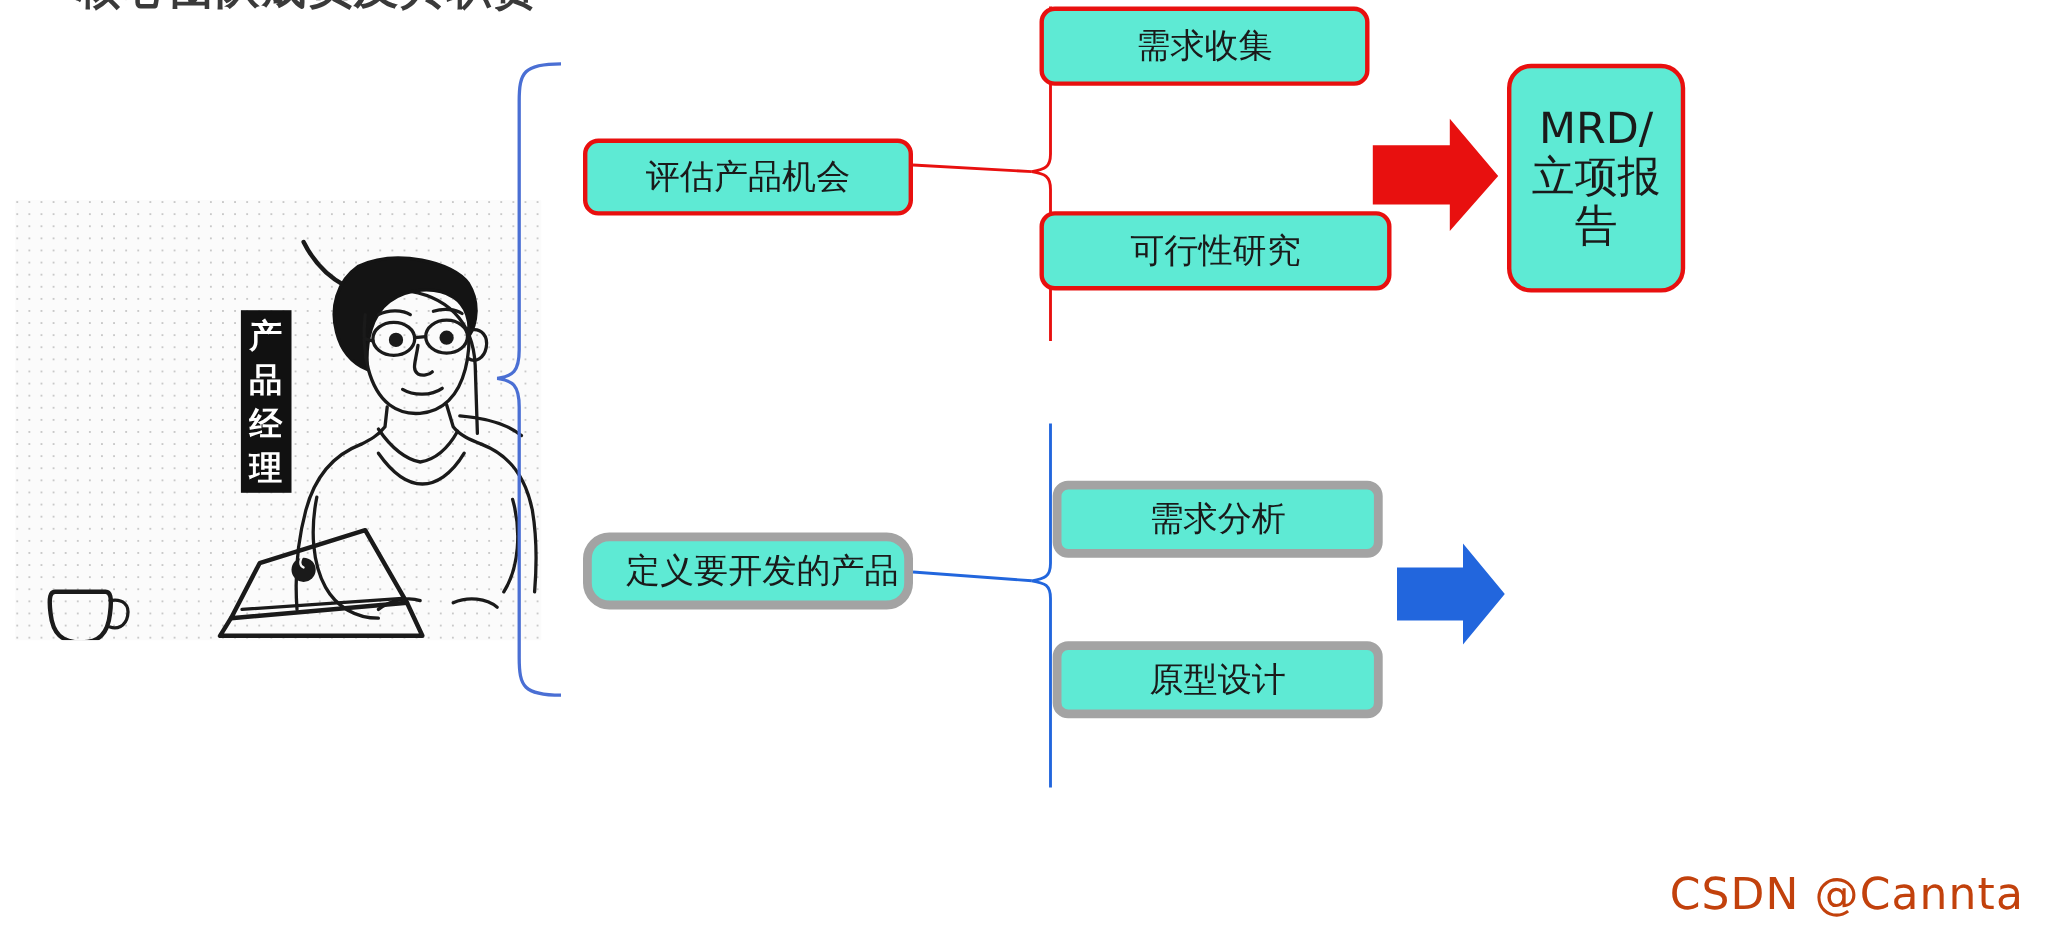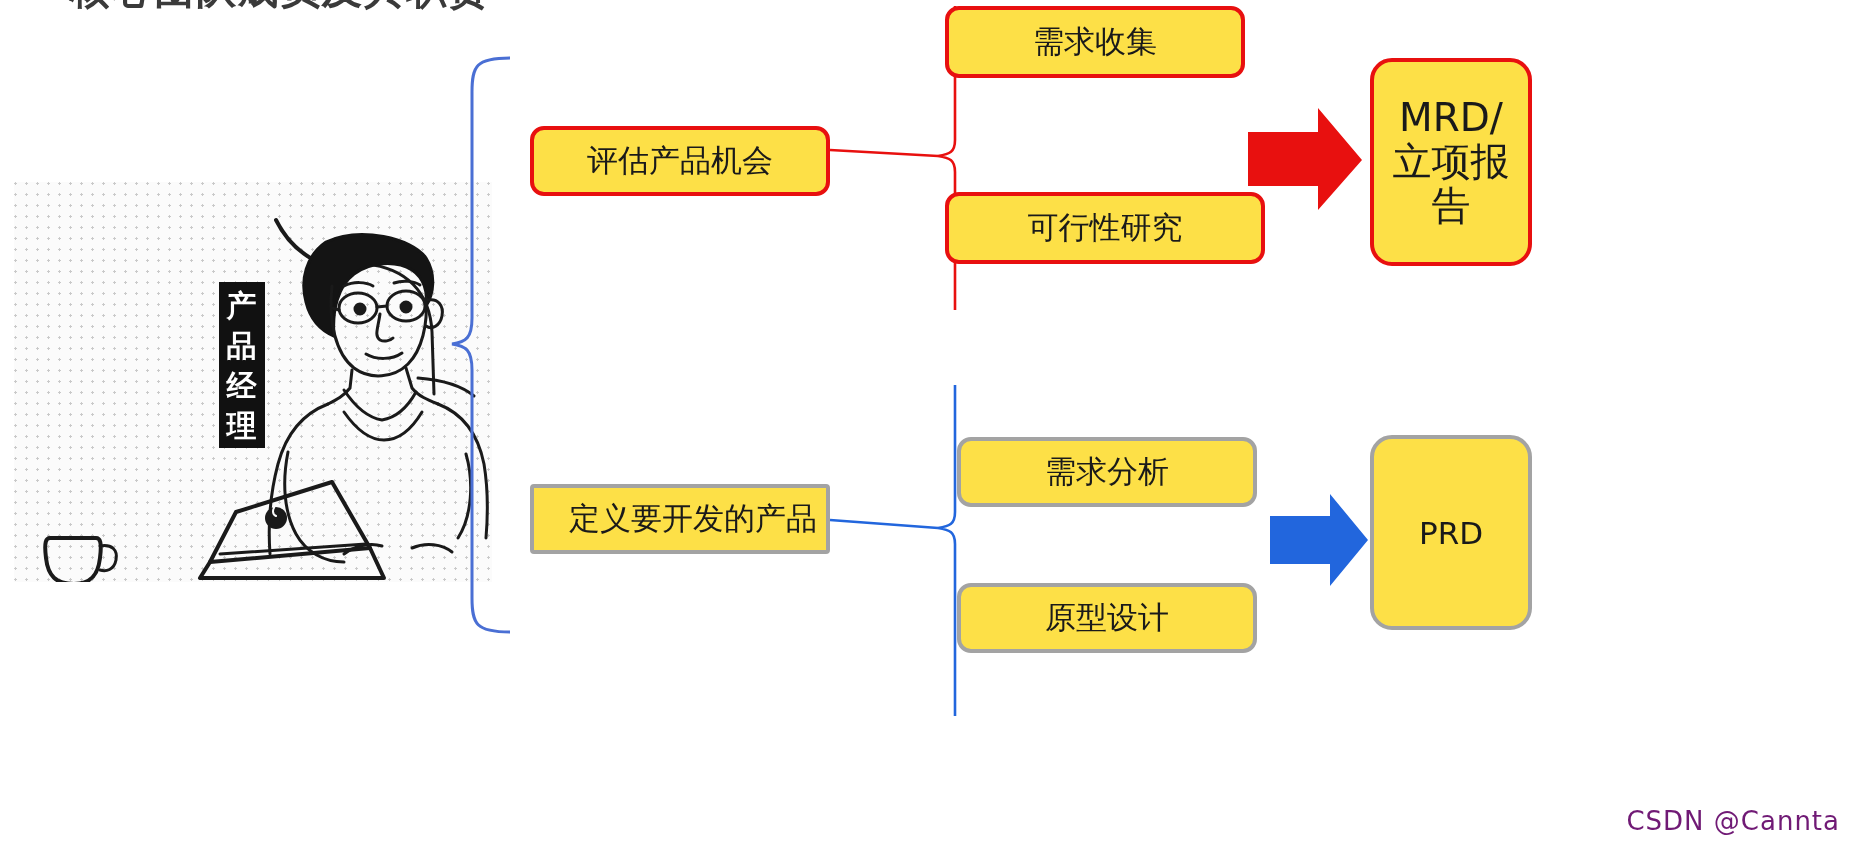--- a/index.html
+++ b/index.html
@@ -64,57 +64,57 @@
   }
   .pm-badge span { display:block; }
 
   
   .node {
     position: absolute;
     box-sizing: border-box;
     display: flex;
     align-items: center;
     justify-content: center;
-    background: #fde047;
+    background: #5eead4;
     color: #1a1a1a;
     text-align: center;
     white-space: pre-line;
     font-weight: 400;
   }
   .node.red   { border: 4px solid #e8100f; }
-  .node.blue  { border: 4px solid #a3a3a3; }
+  .node.blue  { border: 8px solid #a3a3a3; }
 
   
   #node-evaluate    { left:530px;  top:114px; width:300px; height:70px;  border-radius:14px; font-size:31px;margin-top:12px; }
   #node-req-collect { left:945px;  top:6px;   width:300px; height:72px;  border-radius:14px; font-size:31px; }
   #node-feasibility { left:945px;  top:192px; width:320px; height:72px;  border-radius:14px; font-size:31px; }
   #node-mrd         { left:1370px; top:58px;  width:162px; height:208px; border-radius:22px; font-size:39px; line-height:44px; }
 
   
-  #node-define      { left:530px;  top:484px; width:300px; height:70px;  border-radius:4px; font-size:31px;padding-left:26px; }
+  #node-define      { left:530px;  top:484px; width:300px; height:70px;  border-radius:24px; font-size:31px;padding-left:26px; }
   #node-req-analyze { left:957px;  top:437px; width:300px; height:70px;  border-radius:14px; font-size:31px; }
   #node-prototype   { left:957px;  top:583px; width:300px; height:70px;  border-radius:14px; font-size:31px; }
   #node-prd         { left:1370px; top:435px; width:162px; height:195px; border-radius:22px; font-size:31px; }
 
   
   #wires {
     position: absolute;
     left: 0; top: 0;
     width: 1860px;
     height: 850px;
     pointer-events: none;
   }
 
   
   .watermark {
     position: absolute;
     right: 20px;
     bottom: 14px;
-    font-size: 26px;
-    color: #701a75;
+    font-size: 40px;
+    color: #c2410c;
     letter-spacing: 1px;
     white-space: nowrap;
   }
 </style>
 </head>
 <body>
 
 <div id="canvas">
 
   <div class="slide-title">核心团队成员及其职责</div>
@@ -230,17 +230,16 @@
 
   <div class="node red" id="node-mrd">MRD/
 立项报告</div>
 
   <div class="node blue" id="node-define">定义要开发的产品</div>
 
   <div class="node blue" id="node-req-analyze">需求分析</div>
 
   <div class="node blue" id="node-prototype">原型设计</div>
 
-  <div class="node blue" id="node-prd">PRD</div>
 
   <div class="watermark">CSDN @Cannta</div>
 
 </div>
 
 </body></html>

